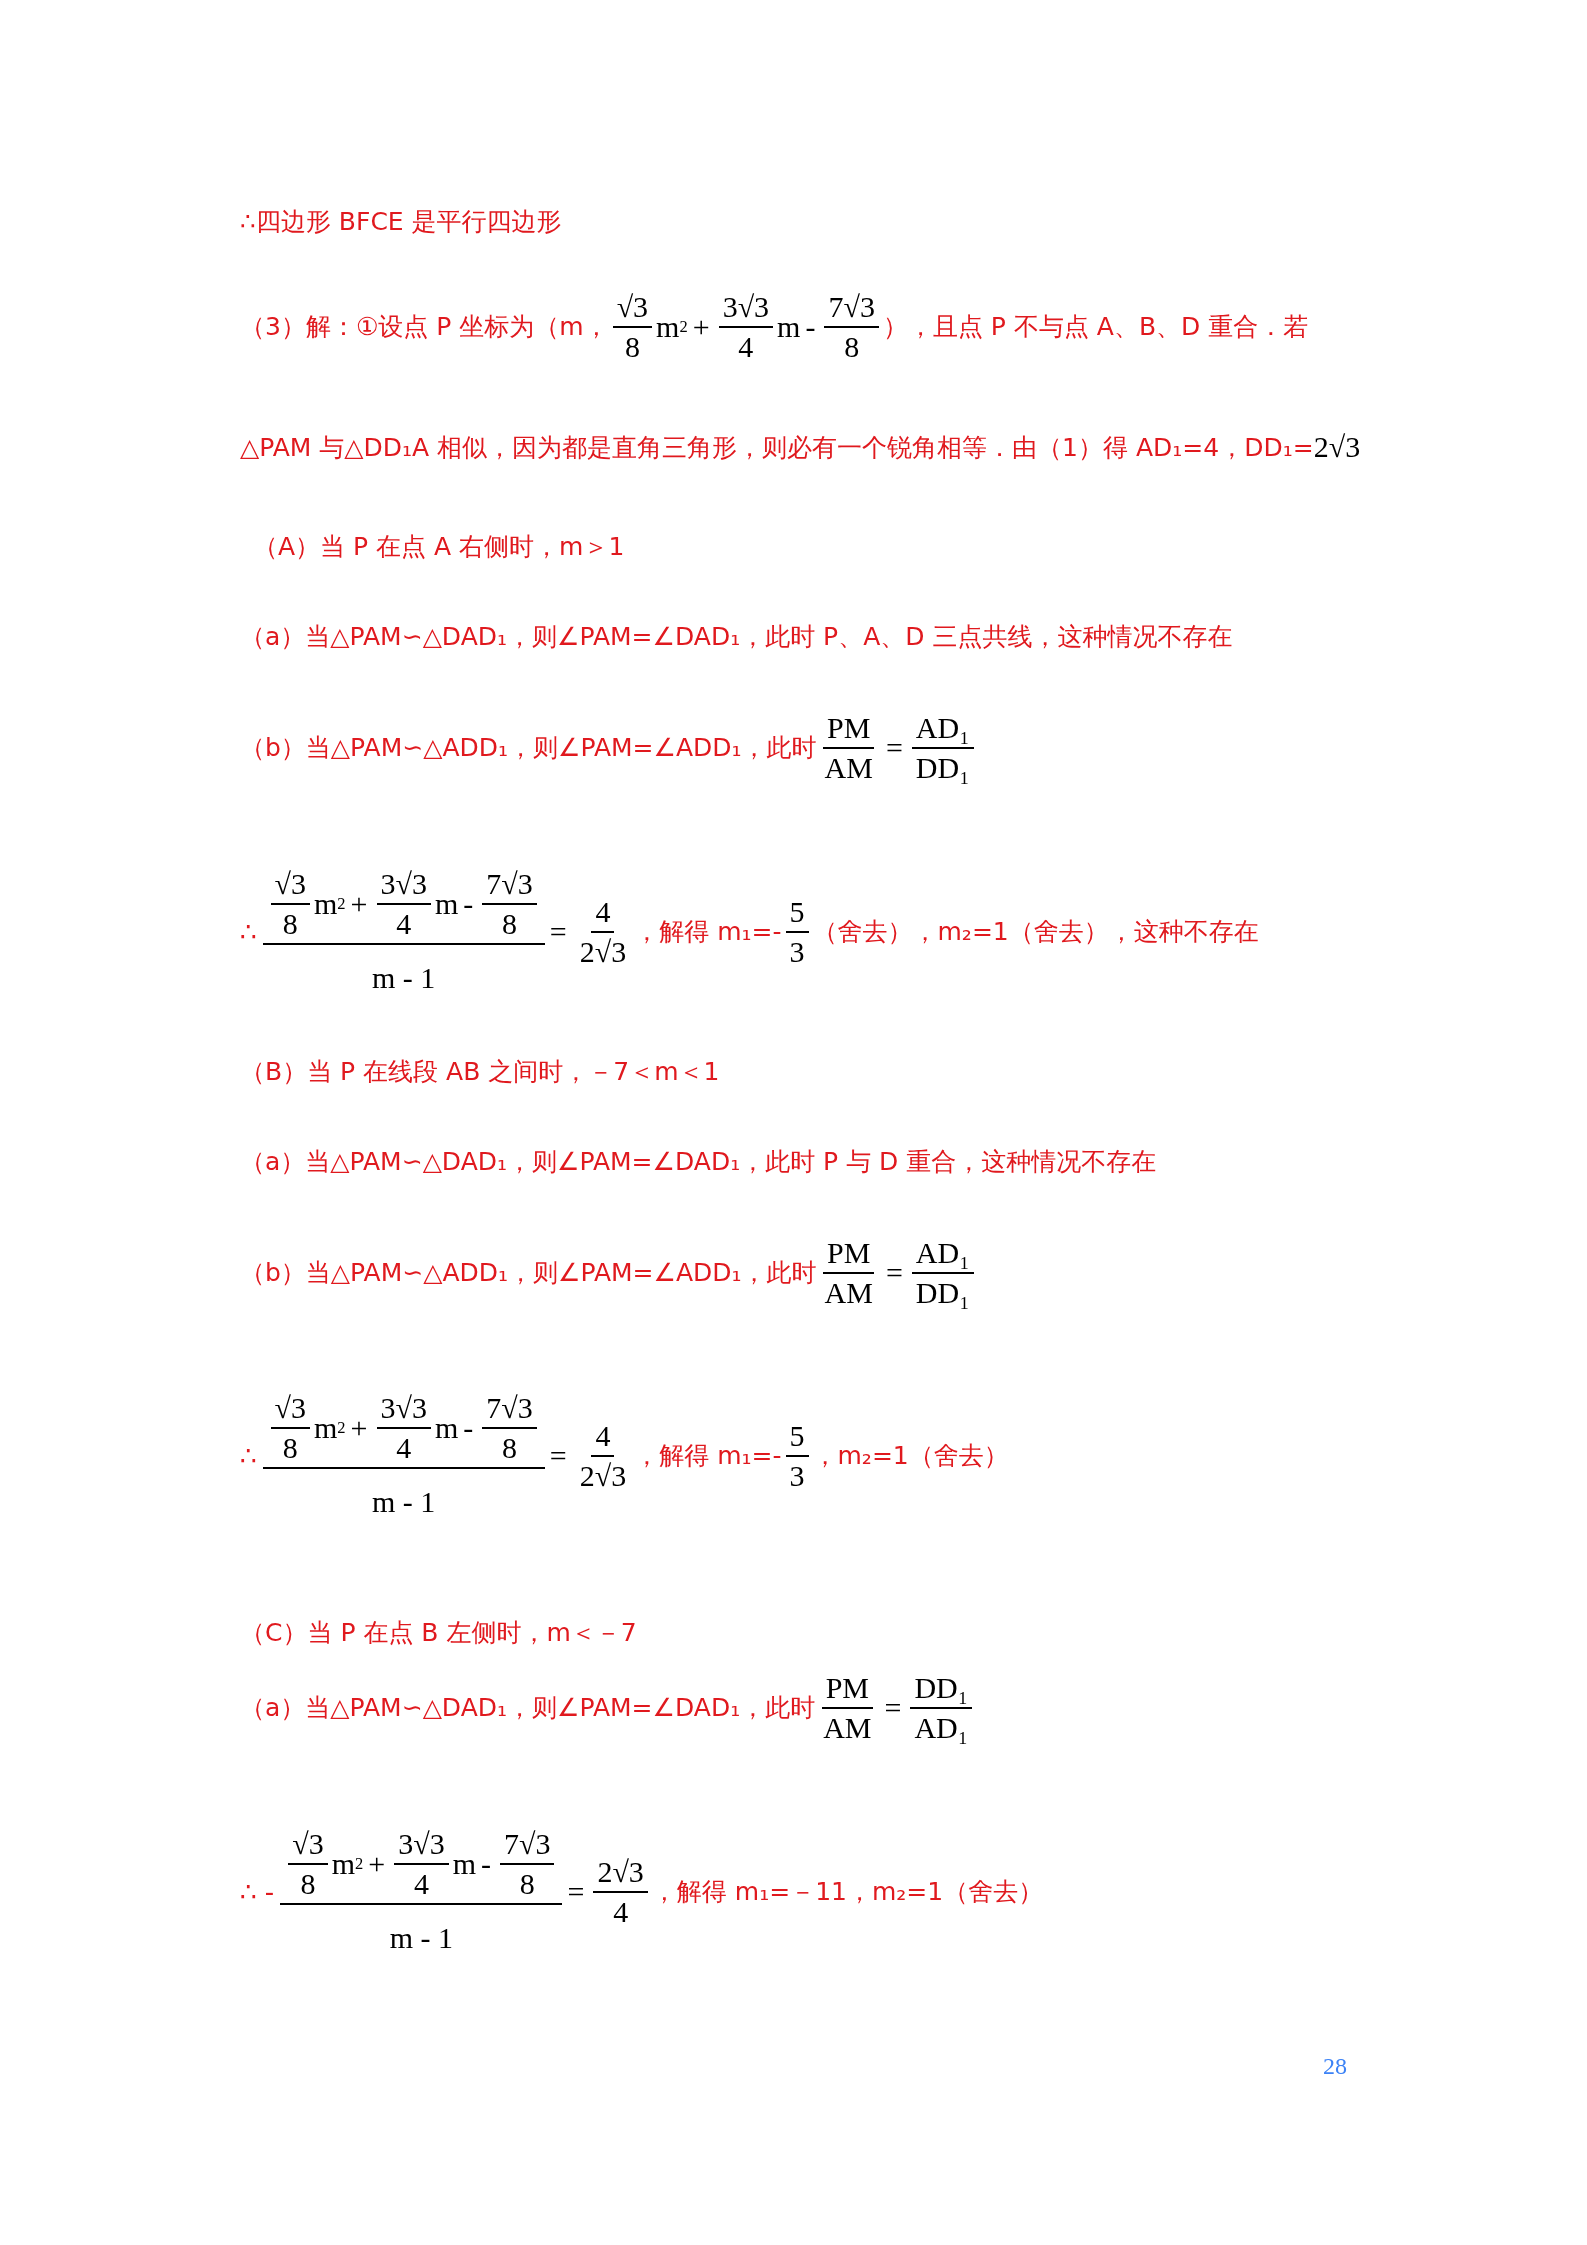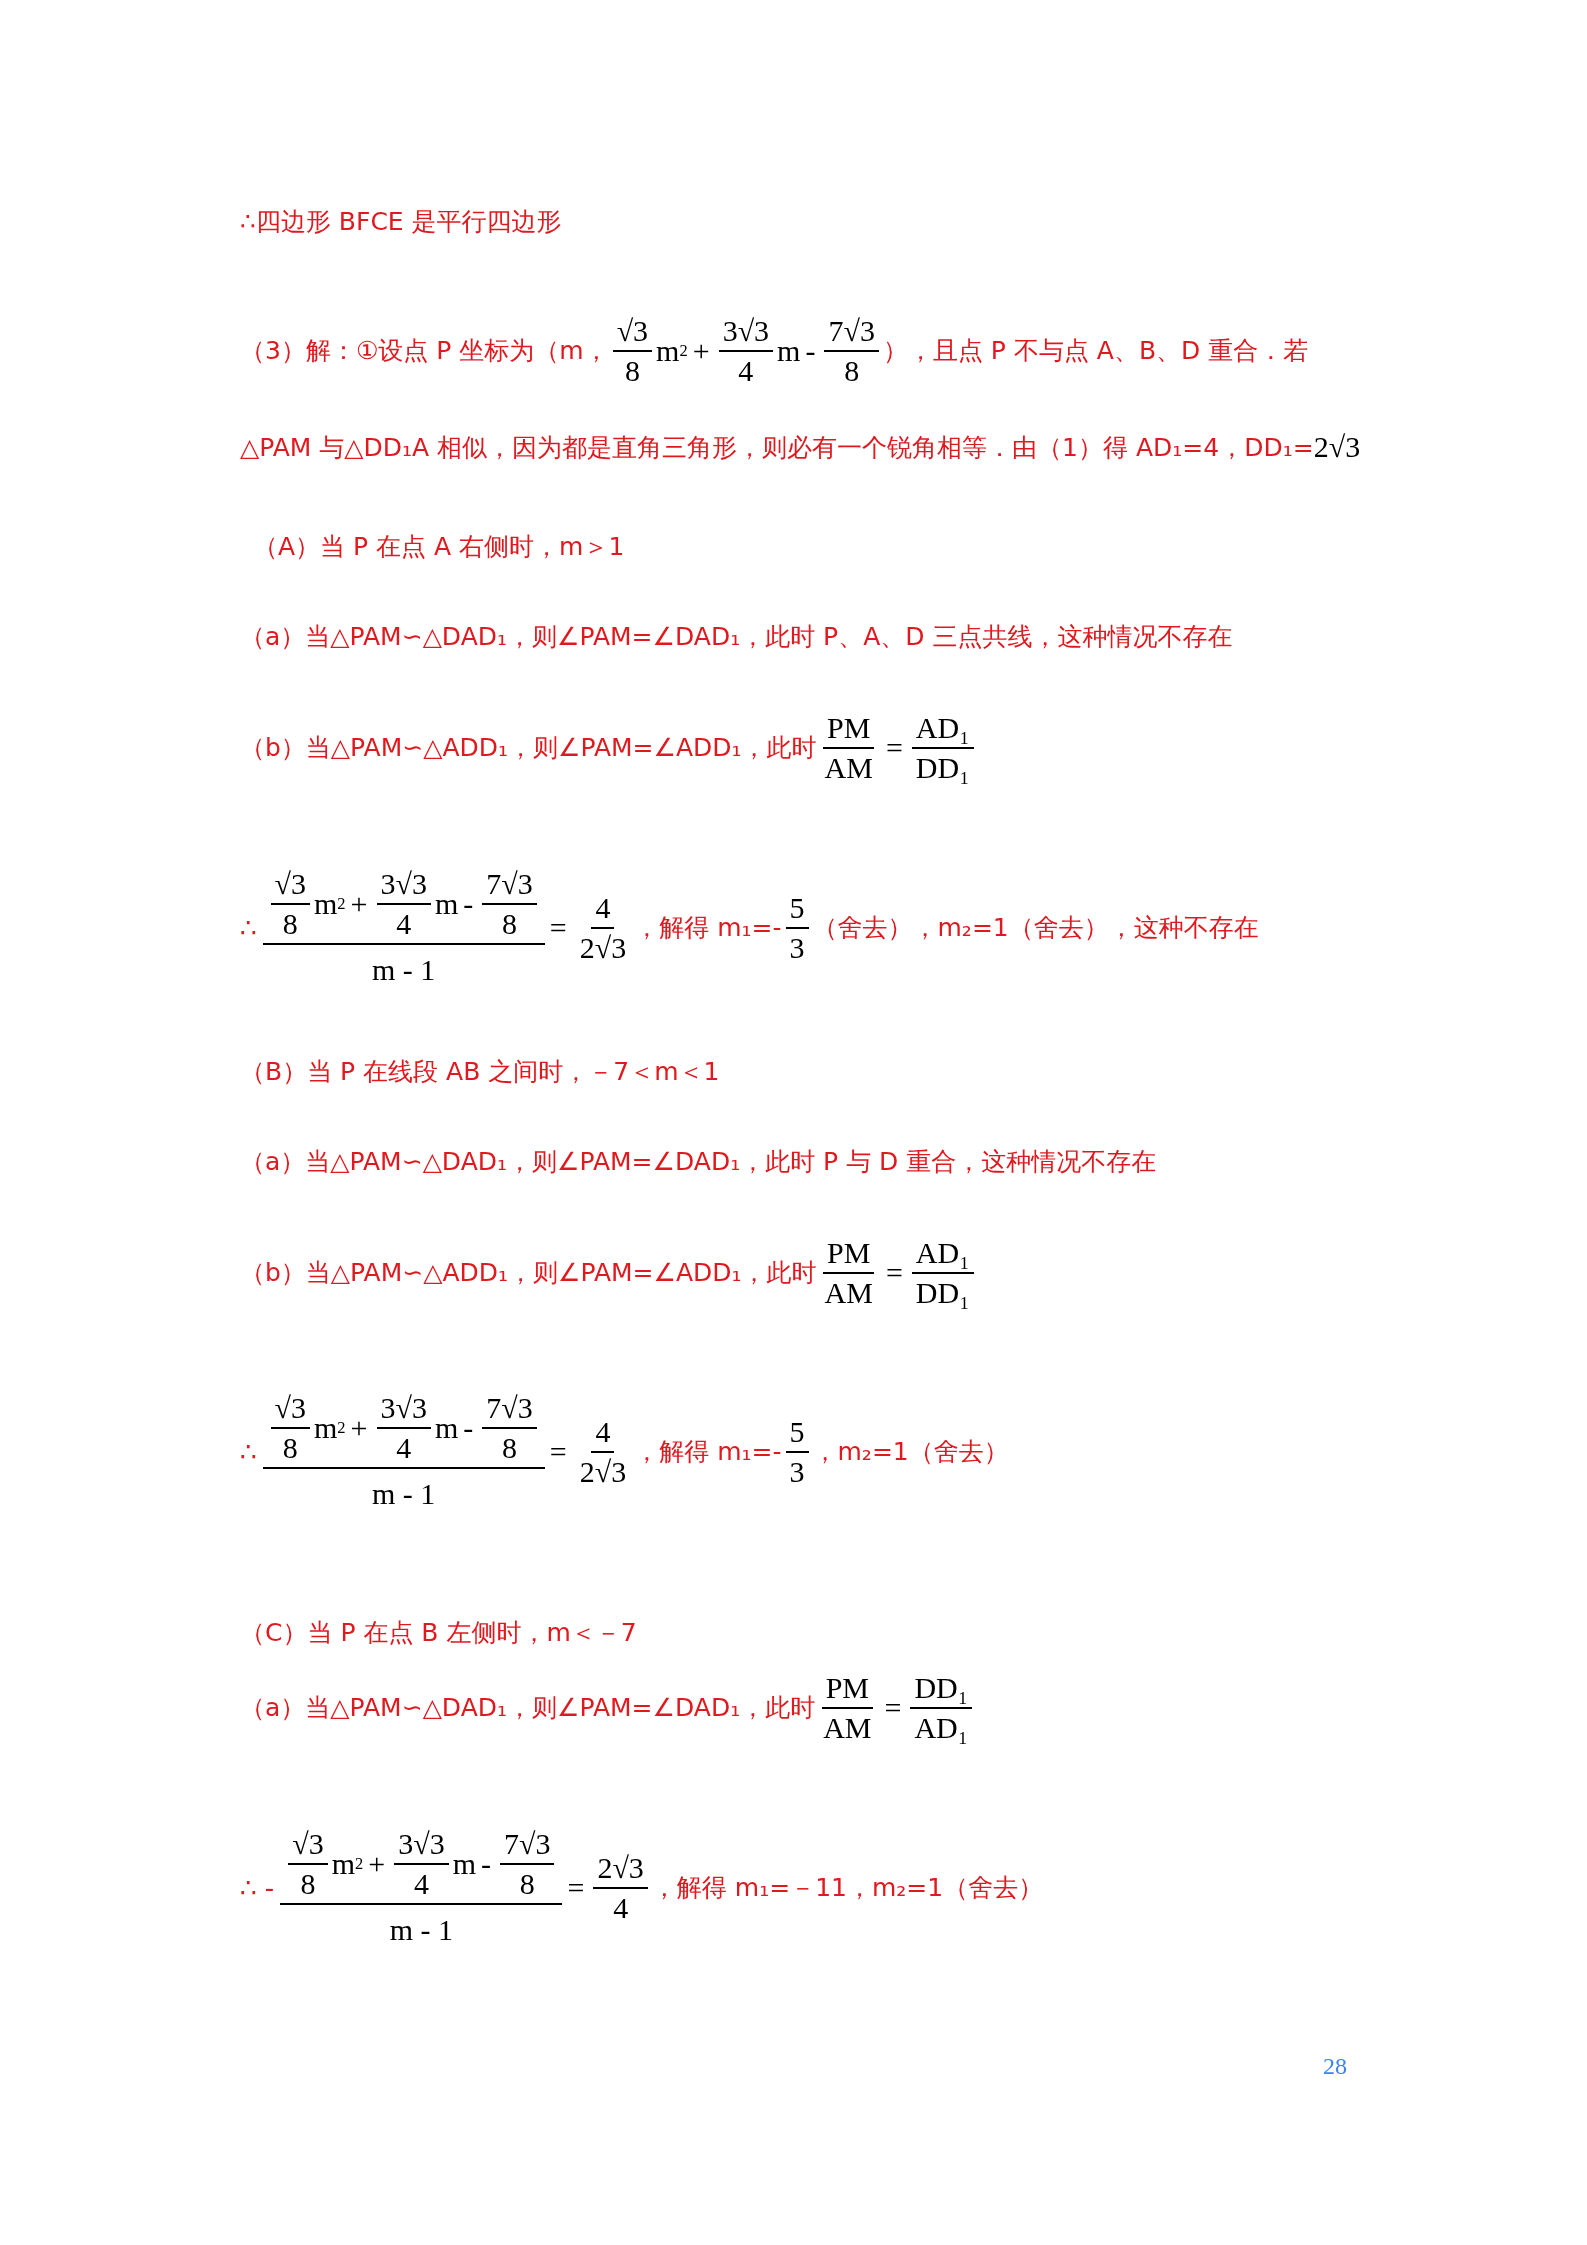--- a/index.html
+++ b/index.html
@@ -10,35 +10,35 @@
   .math { color:#000; font-family:"Liberation Serif", serif; font-size:30px; }
   .frac { display:inline-flex; flex-direction:column; align-items:center;
           vertical-align:middle; margin:0 4px; font-family:"Liberation Serif", serif; color:#000; }
   .frac > .num, .frac > .den { padding:0 4px; line-height:1.05; display:flex; align-items:center; }
   .frac > .num { border-bottom:2px solid #000; padding-bottom:3px; }
   .frac > .den { padding-top:3px; }
   sup.m { font-size:0.55em; vertical-align:0.9em; }
   .bigfrac { display:inline-flex; flex-direction:column; align-items:center; vertical-align:middle;
              color:#000; font-family:"Liberation Serif", serif; }
   .bigfrac > .num { border-bottom:2px solid #000; padding:0 4px 4px 4px; display:flex; align-items:center; }
-  .bigfrac > .den { padding-top:8px; font-size:30px; }
+  .bigfrac > .den { padding-top:16px; font-size:30px; }
   .op { margin:0 5px; color:#000; font-family:"Liberation Serif", serif; font-size:30px; }
   .therefore { color:#e0191e; font-size:26px; margin-right:6px; }
   .pagenum { position:absolute; left:1323px; top:2053px; font-family:"Liberation Serif", serif;
              font-size:24px; color:#3b82f6; }
 </style>
 </head>
 <body>
 
 <div class="line" style="top:205px;">
   <span>∴</span>
   <span>四边形 BFCE 是平行四边形</span>
 </div>
 
-<div class="line" style="top:315px;">
+<div class="line" style="top:291px;">
   <span>（3）解：①设点 P 坐标为（m，</span>
   <span class="math" style="display:inline-flex;align-items:center;">
     <span class="frac">
         <span class="num">√3</span>
         <span class="den">8</span>
       </span>
     <span>m</span>
       <sup class="m">2</sup>
     <span class="op">+</span>
     <span class="frac">

